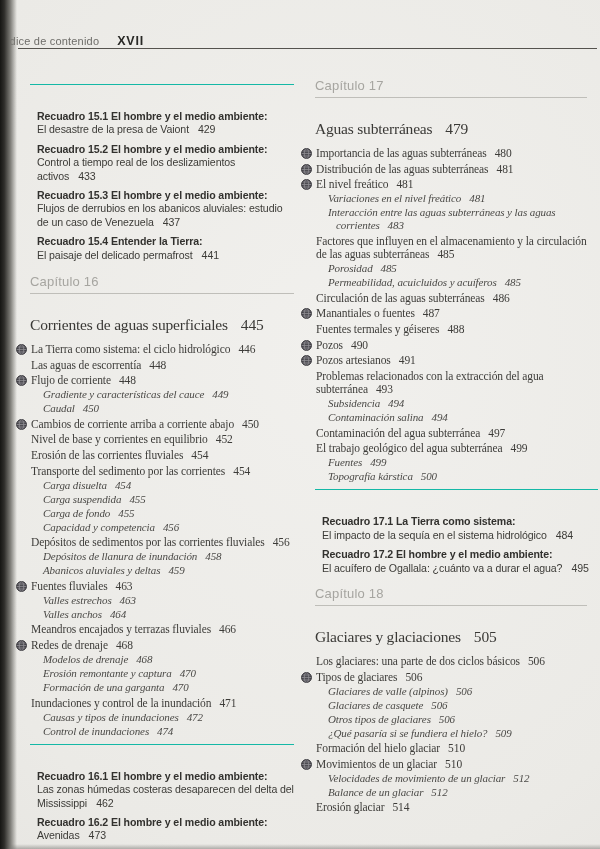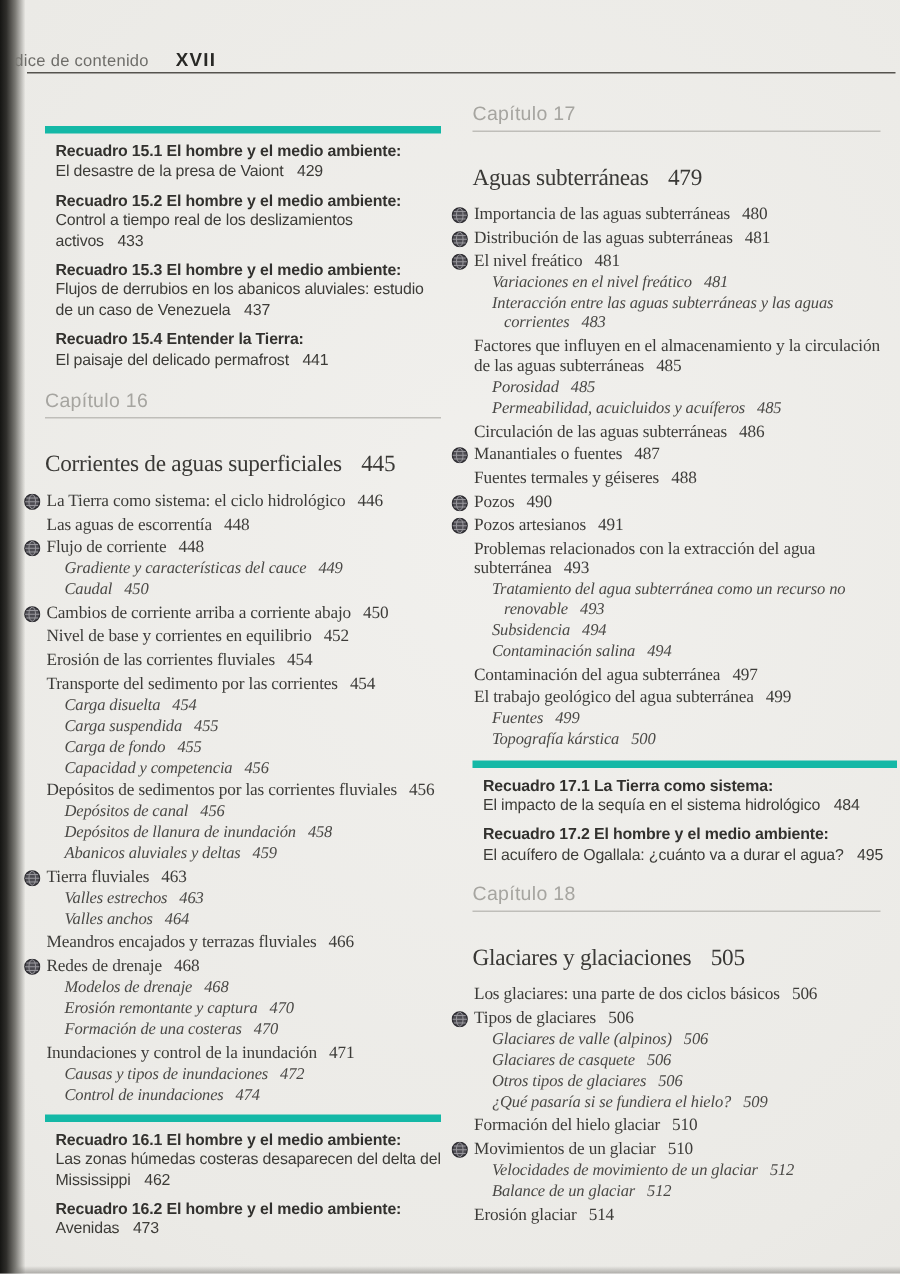--- a/index.html
+++ b/index.html
@@ -19,24 +19,24 @@
   }
   
   .header{position:absolute;top:31px;left:0;right:34px;text-align:left;z-index:2;}
   .hdr-title{font-size:11px;color:#6e6d69;letter-spacing:.2px;}
   .hdr-num{font-size:12.5px;font-weight:bold;color:#292926;margin-left:18px;letter-spacing:.8px;}
   .header-rule{position:absolute;top:48px;left:18px;right:3px;height:1px;background:#55534e;z-index:2;}
 
   
   .col{position:absolute;z-index:2;}
   .col-left{left:30px;top:84px;width:264px;}
-  .col-right{left:315px;top:68px;width:272px;}
+  .col-right{left:315px;top:78px;width:272px;}
 
   
-  .boxes{border-top:5px solid #14b8a6;padding-top:6px;}
+  .boxes{border-top:1px solid #14b8a6;padding-top:25px;}
   .box{margin:0 0 6px 7px;}
   .box-title{font-weight:bold;font-size:10.6px;line-height:13.4px;color:#32312e;letter-spacing:-.1px;}
   .box-body{font-size:10.6px;line-height:13.4px;color:#3c3b37;letter-spacing:-.1px;}
   .col-right .boxes{width:283px;}
   .box .pg{margin-left:9px;}
 
   
   .chapter{margin-top:12px;}
   .ch-label{
     font-size:13px;color:#a6a5a0;letter-spacing:.2px;
@@ -178,41 +178,38 @@
       </li>
 
       <li class="toc-entry sub">
         <span class="t">Capacidad y competencia</span><span class="pg">456</span>
       </li>
 
       <li class="toc-entry">
         <span class="t">Depósitos de sedimentos por las corrientes fluviales</span><span class="pg">456</span>
       </li>
 
-      <li class="toc-entry sub">
-        <span class="t">Depósitos de canal</span><span class="pg">456</span>
-      </li>
 
       <li class="toc-entry sub">
         <span class="t">Depósitos de llanura de inundación</span><span class="pg">458</span>
       </li>
 
       <li class="toc-entry sub">
         <span class="t">Abanicos aluviales y deltas</span><span class="pg">459</span>
       </li>
 
       <li class="toc-entry has-icon">
         <span class="globe">
           <svg viewBox="0 0 12 12" width="11" height="11">
             <circle cx="6" cy="6" r="5.4" fill="#4d4c52"></circle>
             <circle cx="6" cy="6" r="5.4" fill="none" stroke="#2c2b30" stroke-width="1"></circle>
             <ellipse cx="6" cy="6" rx="2.4" ry="5.1" fill="none" stroke="#9c9ba0" stroke-width="0.7"></ellipse>
             <path d="M0.8 6 H11.2 M1.7 3.3 H10.3 M1.7 8.7 H10.3" stroke="#9c9ba0" stroke-width="0.7"></path>
           </svg>
-        </span><span class="t">Tierra fluviales</span><span class="pg">463</span>
+        </span><span class="t">Fuentes fluviales</span><span class="pg">463</span>
       </li>
 
       <li class="toc-entry sub">
         <span class="t">Valles estrechos</span><span class="pg">463</span>
       </li>
 
       <li class="toc-entry sub">
         <span class="t">Valles anchos</span><span class="pg">464</span>
       </li>
 
@@ -233,21 +230,21 @@
 
       <li class="toc-entry sub">
         <span class="t">Modelos de drenaje</span><span class="pg">468</span>
       </li>
 
       <li class="toc-entry sub">
         <span class="t">Erosión remontante y captura</span><span class="pg">470</span>
       </li>
 
       <li class="toc-entry sub">
-        <span class="t">Formación de una costeras</span><span class="pg">470</span>
+        <span class="t">Formación de una garganta</span><span class="pg">470</span>
       </li>
 
       <li class="toc-entry">
         <span class="t">Inundaciones y control de la inundación</span><span class="pg">471</span>
       </li>
 
       <li class="toc-entry sub">
         <span class="t">Causas y tipos de inundaciones</span><span class="pg">472</span>
       </li>
 
@@ -370,23 +367,20 @@
             <ellipse cx="6" cy="6" rx="2.4" ry="5.1" fill="none" stroke="#9c9ba0" stroke-width="0.7"></ellipse>
             <path d="M0.8 6 H11.2 M1.7 3.3 H10.3 M1.7 8.7 H10.3" stroke="#9c9ba0" stroke-width="0.7"></path>
           </svg>
         </span><span class="t">Pozos artesianos</span><span class="pg">491</span>
       </li>
 
       <li class="toc-entry">
         <span class="t">Problemas relacionados con la extracción del agua subterránea</span><span class="pg">493</span>
       </li>
 
-      <li class="toc-entry sub">
-        <span class="t">Tratamiento del agua subterránea como un recurso no renovable</span><span class="pg">493</span>
-      </li>
 
       <li class="toc-entry sub">
         <span class="t">Subsidencia</span><span class="pg">494</span>
       </li>
 
       <li class="toc-entry sub">
         <span class="t">Contaminación salina</span><span class="pg">494</span>
       </li>
 
       <li class="toc-entry">

